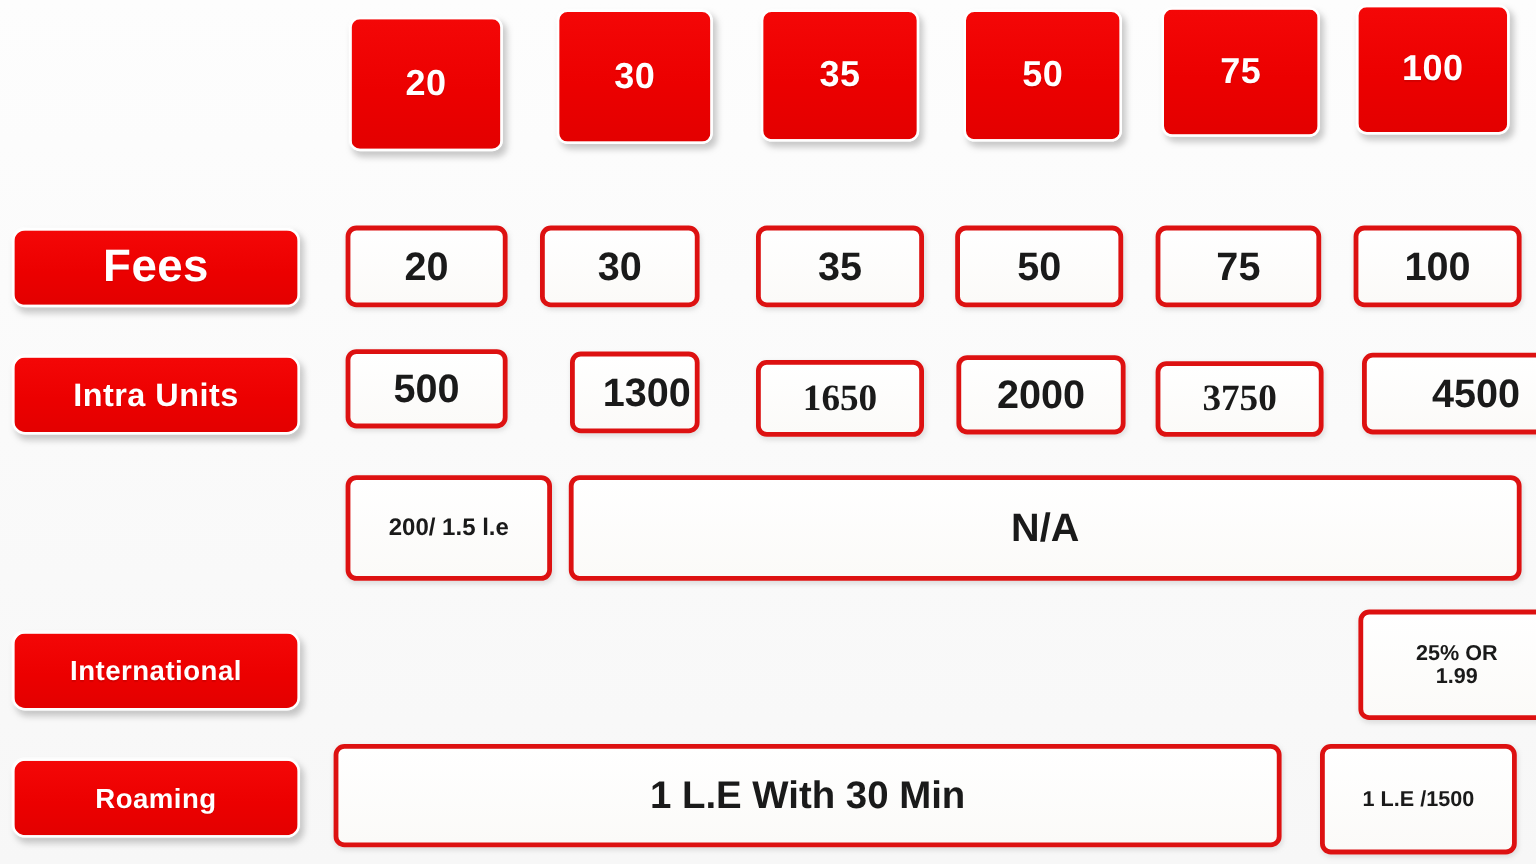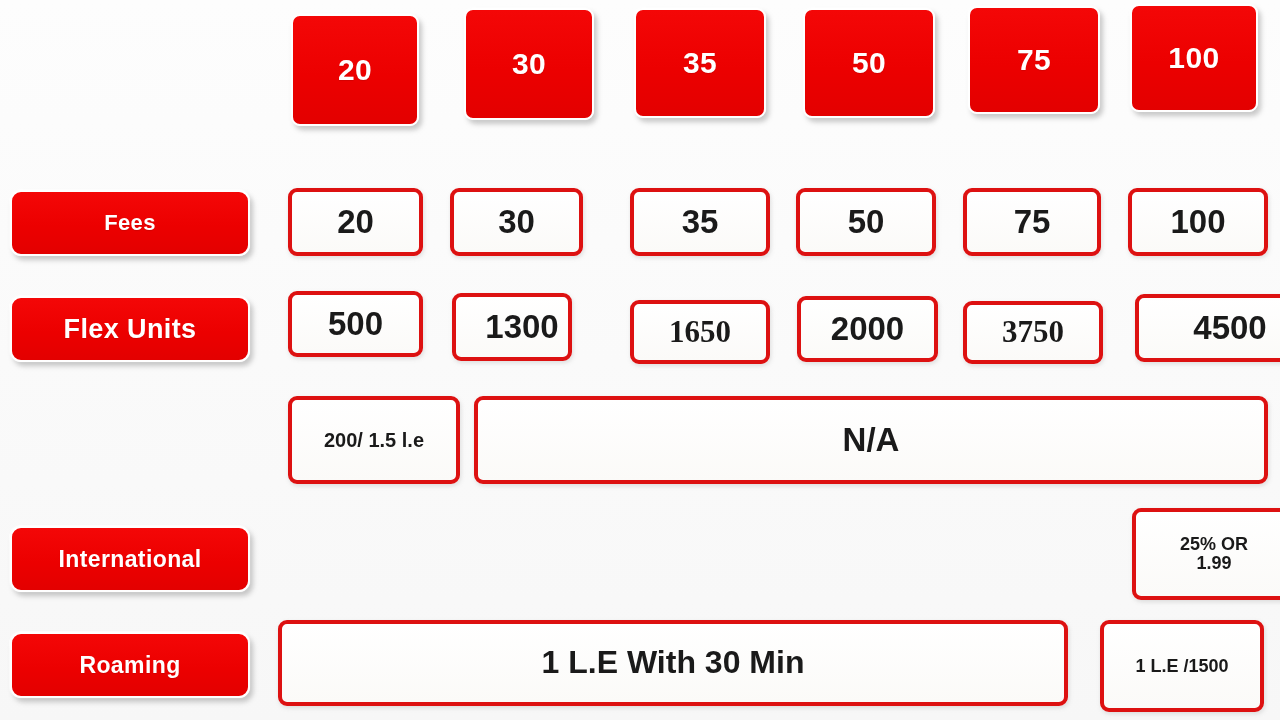--- a/index.html
+++ b/index.html
@@ -49,21 +49,21 @@
   
   .box {
     background: linear-gradient(180deg, #ffffff 0%, #fbfaf8 100%);
     border: 4px solid #dd1111;
     color: #1a1a1a;
     font-weight: 600;
     box-shadow: 1px 2px 4px rgba(150,150,150,0.28);
   }
 
   .hdr-num  { font-size: 30px; }
-  .lbl-lg   { font-size: 22px; justify-content: center; }
+  .lbl-lg   { font-size: 38px; justify-content: center; }
   .lbl-md   { font-size: 27px; }
   .lbl-sm   { font-size: 23px; }
   .val-lg   { font-size: 33px; }
   .val-md   { font-size: 31px; font-family: Liberation Serif, serif; }
   .val-sm   { font-size: 20px; }
   .val-xs   { font-size: 18px; }
   .val-wide { font-size: 32px; }
   .val-na   { font-size: 33px; }
 
   .stack { flex-direction: column; }
@@ -109,27 +109,27 @@
     <span>50</span>
   </div>
   <div class="cell box val-lg" style="left:963px; top:188px; width:138px; height:68px;">
     <span>75</span>
   </div>
   <div class="cell box val-lg" style="left:1128px; top:188px; width:140px; height:68px;">
     <span>100</span>
   </div>
 
   <div class="cell chip lbl-md" style="left:10px; top:296px; width:240px; height:66px; border-radius:11px;">
-    <span>Flex Units</span>
+    <span>Intra Units</span>
   </div>
 
   <div class="cell box val-lg" style="left:288px; top:291px; width:135px; height:66px;">
     <span>500</span>
   </div>
-  <div class="cell box val-lg" style="left:452px; top:293px; width:120px; height:68px;padding-left:20px;">
+  <div class="cell box val-lg" style="left:475px; top:293px; width:108px; height:68px;padding-left:20px;">
     <span>1300</span>
   </div>
   <div class="cell box val-md" style="left:630px; top:300px; width:140px; height:64px;">
     <span>1650</span>
   </div>
   <div class="cell box val-lg" style="left:797px; top:296px; width:141px; height:66px;">
     <span>2000</span>
   </div>
   <div class="cell box val-md" style="left:963px; top:301px; width:140px; height:63px;">
     <span>3750</span>

